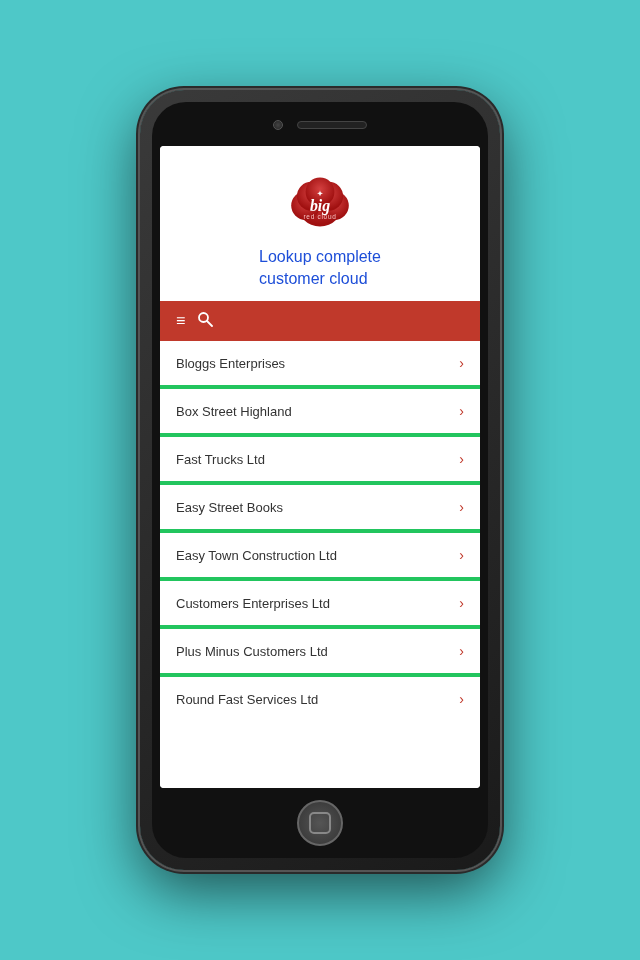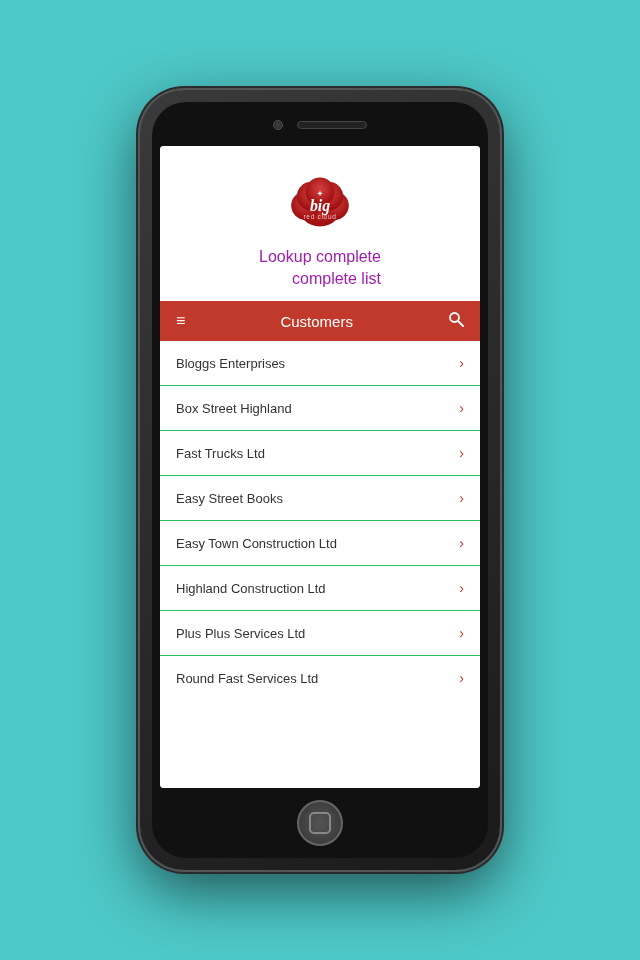--- a/index.html
+++ b/index.html
@@ -127,22 +127,22 @@
       margin-bottom: 8px;
     }
 
     .logo-cloud svg {
       width: 72px;
       height: 72px;
     }
 
     .logo-tagline {
       font-size: 16px;
-      color: #a21caf;
-      text-align: right;
+      color: #1d4ed8;
+      text-align: left;
       line-height: 1.35;
       font-weight: 300;
     }
 
     
     .header-bar {
       background: #c0392b;
       display: flex;
       align-items: center;
       padding: 0 10px;
@@ -176,21 +176,21 @@
     .customer-list {
       flex: 1;
       overflow-y: auto;
     }
 
     .customer-item {
       display: flex;
       align-items: center;
       justify-content: space-between;
       padding: 14px 16px;
-      border-bottom: 1px solid #22c55e;
+      border-bottom: 4px solid #22c55e;
       background: white;
       cursor: pointer;
     }
 
     .customer-item:last-child {
       border-bottom: none;
     }
 
     .customer-name {
       font-size: 13px;
@@ -238,27 +238,26 @@
 
               <text x="50" y="42" text-anchor="middle" fill="white" font-size="10" font-weight="bold">✦</text>
 
               <text x="50" y="62" text-anchor="middle" fill="white" font-size="22" font-weight="bold" font-style="italic" font-family="Georgia, serif">big</text>
 
               <text x="50" y="74" text-anchor="middle" fill="#f8c0c0" font-size="9" font-family="Arial, sans-serif" letter-spacing="1">red cloud</text>
             </svg>
           </div>
           <div class="logo-tagline">
             <span>Lookup complete</span><br>
-            <span>complete list</span>
+            <span>customer cloud</span>
           </div>
         </div>
 
         <div class="header-bar">
           <span class="hamburger-icon">≡</span>
-          <span class="header-title">Customers</span>
           <span class="search-icon-btn">
             <svg width="16" height="16" viewBox="0 0 16 16" fill="white">
               <circle cx="6.5" cy="6.5" r="4.5" stroke="white" stroke-width="1.8" fill="none"></circle>
               <line x1="10" y1="10" x2="15" y2="15" stroke="white" stroke-width="1.8" stroke-linecap="round"></line>
             </svg>
           </span>
         </div>
 
         <div class="customer-list">
 
@@ -281,26 +280,26 @@
             <span class="customer-name">Easy Street Books</span>
             <span class="chevron-icon">›</span>
           </div>
 
           <div class="customer-item">
             <span class="customer-name">Easy Town Construction Ltd</span>
             <span class="chevron-icon">›</span>
           </div>
 
           <div class="customer-item">
-            <span class="customer-name">Highland Construction Ltd</span>
-            <span class="chevron-icon">›</span>
-          </div>
-
-          <div class="customer-item">
-            <span class="customer-name">Plus Plus Services Ltd</span>
+            <span class="customer-name">Customers Enterprises Ltd</span>
+            <span class="chevron-icon">›</span>
+          </div>
+
+          <div class="customer-item">
+            <span class="customer-name">Plus Minus Customers Ltd</span>
             <span class="chevron-icon">›</span>
           </div>
 
           <div class="customer-item">
             <span class="customer-name">Round Fast Services Ltd</span>
             <span class="chevron-icon">›</span>
           </div>
 
         </div>
 

